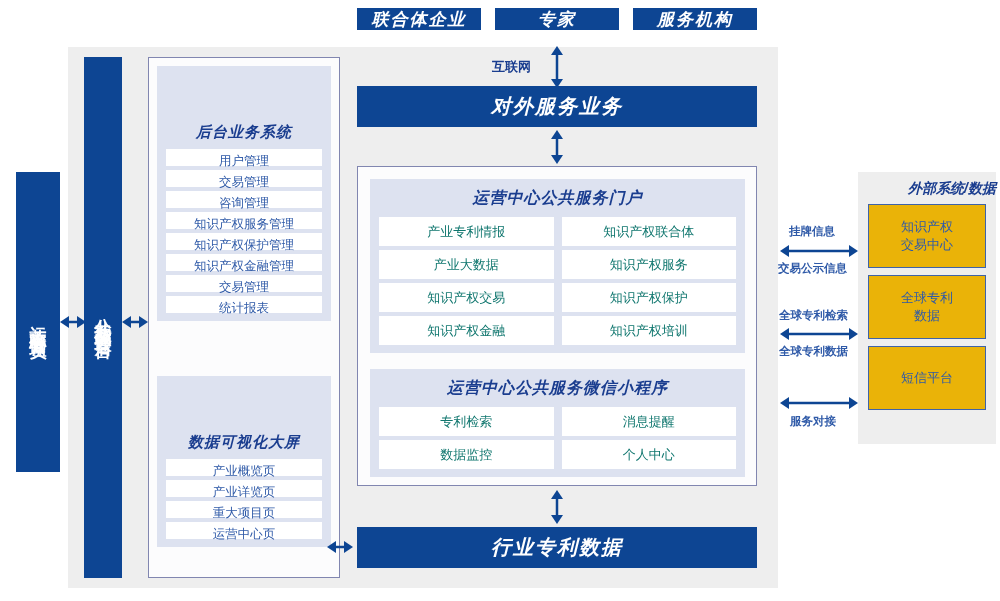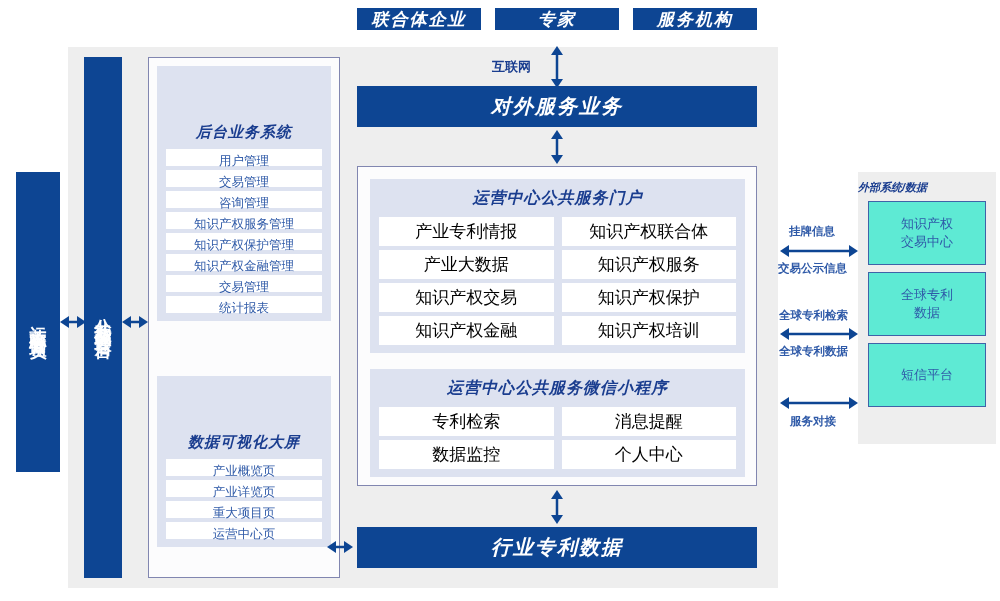--- a/index.html
+++ b/index.html
@@ -113,51 +113,51 @@
     color: #1a3d8f;
     font-weight: bold;
     font-style: italic;
     font-size: 16px;
     padding: 4px 0 8px 0;
     letter-spacing: 1px;
   }
   .grid2 { display: grid; grid-template-columns: 1fr 1fr; gap: 4px 8px; }
   .cell {
     background: #ffffff;
-    color: #000000;
-    font-size: 17px;
+    color: #0f766e;
+    font-size: 13px;
     text-align: center;
     height: 29px;
     line-height: 29px;
     white-space: nowrap;
   }
   .data-bar {
     position: absolute;
     left: 357px; top: 527px; width: 400px; height: 41px;
     font-size: 20px;
   }
 
   
   .ext-frame {
     position: absolute;
     left: 858px; top: 172px; width: 138px; height: 272px;
     background: #eeeeee;
   }
   .ext-title {
-    text-align: left;
+    text-align: right;
     color: #1a3d8f;
     font-weight: bold;
     font-style: italic;
-    font-size: 11px;
+    font-size: 14px;
     padding: 8px 0 6px 0;
   }
   .ext-box {
     margin: 0 10px 7px 10px;
     height: 64px;
-    background: #5eead4;
+    background: #eab308;
     border: 1px solid #3f63a8;
     color: #2f5aa8;
     font-size: 13px;
     line-height: 18px;
     display: flex; align-items: center; justify-content: center;
     text-align: center;
   }
 
   
   .arrow { position: absolute; }

